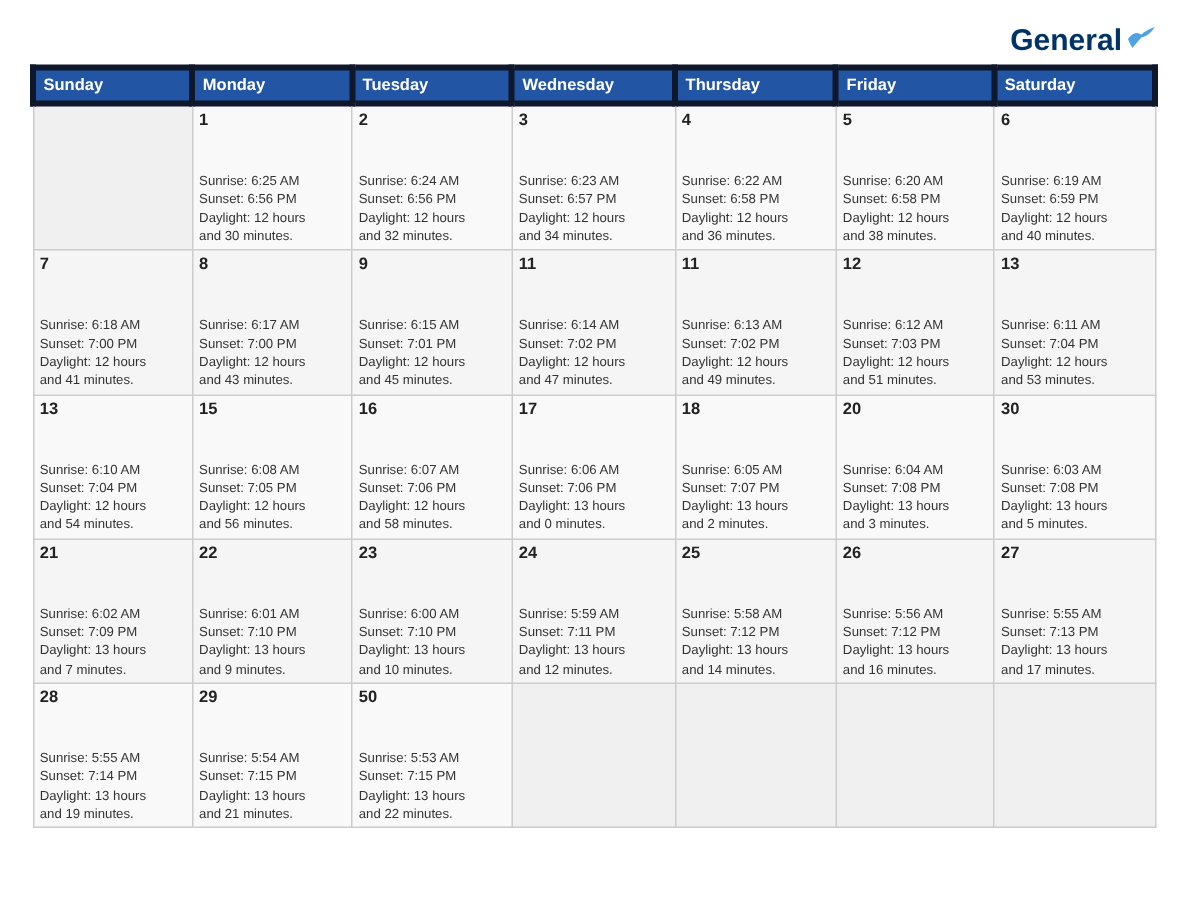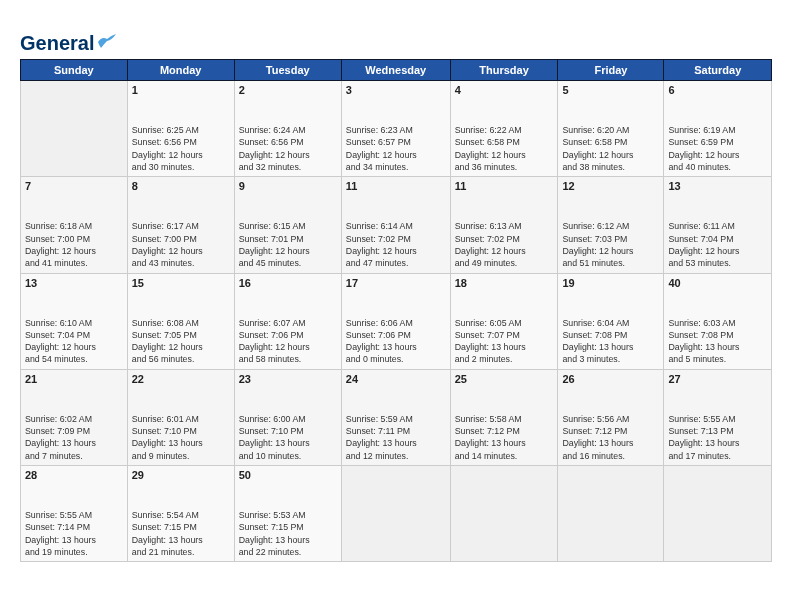--- a/index.html
+++ b/index.html
@@ -11,24 +11,23 @@
       overflow: hidden;
     }
     .page {
       width: 792px;
       height: 612px;
       padding: 16px 20px 12px 20px;
       background: #fff;
     }
     .header {
       display: flex;
-      justify-content: flex-start;
+      justify-content: flex-end;
       align-items: flex-start;
       margin-bottom: 8px;
-      margin-top: 16px;
     }
     .logo {
       display: flex;
       flex-direction: column;
       align-items: flex-start;
     }
     .title-block {
       text-align: right;
     }
     .title-block .month-year {
@@ -41,25 +40,25 @@
       color: #333;
     }
     .calendar-table {
       width: 100%;
       border-collapse: collapse;
       font-size: 9.5px;
     }
     .calendar-table thead tr th {
       background-color: #2255a4;
       color: #fff;
-      text-align: center;
+      text-align: left;
       padding: 4px 5px;
       font-size: 11px;
       font-weight: bold;
-      border: 1px solid #0f172a;
+      border: 4px solid #0f172a;
     }
     .calendar-table tbody tr td {
       border: 1px solid #ccc;
       vertical-align: top;
       padding: 3px 4px;
       width: 113px;
       min-height: 80px;
       background: #fff;
     }
     .calendar-table tbody tr:nth-child(odd) td {
@@ -191,25 +190,25 @@
           </td>
           <td>
             <span class="day-number">17</span>
             <div class="day-info">Sunrise: 6:06 AM<br>Sunset: 7:06 PM<br>Daylight: 13 hours<br>and 0 minutes.</div>
           </td>
           <td>
             <span class="day-number">18</span>
             <div class="day-info">Sunrise: 6:05 AM<br>Sunset: 7:07 PM<br>Daylight: 13 hours<br>and 2 minutes.</div>
           </td>
           <td>
-            <span class="day-number">19</span>
+            <span class="day-number">20</span>
             <div class="day-info">Sunrise: 6:04 AM<br>Sunset: 7:08 PM<br>Daylight: 13 hours<br>and 3 minutes.</div>
           </td>
           <td>
-            <span class="day-number">40</span>
+            <span class="day-number">30</span>
             <div class="day-info">Sunrise: 6:03 AM<br>Sunset: 7:08 PM<br>Daylight: 13 hours<br>and 5 minutes.</div>
           </td>
         </tr>
         <tr class="row-alt">
           <td>
             <span class="day-number">21</span>
             <div class="day-info">Sunrise: 6:02 AM<br>Sunset: 7:09 PM<br>Daylight: 13 hours<br>and 7 minutes.</div>
           </td>
           <td>
             <span class="day-number">22</span>

